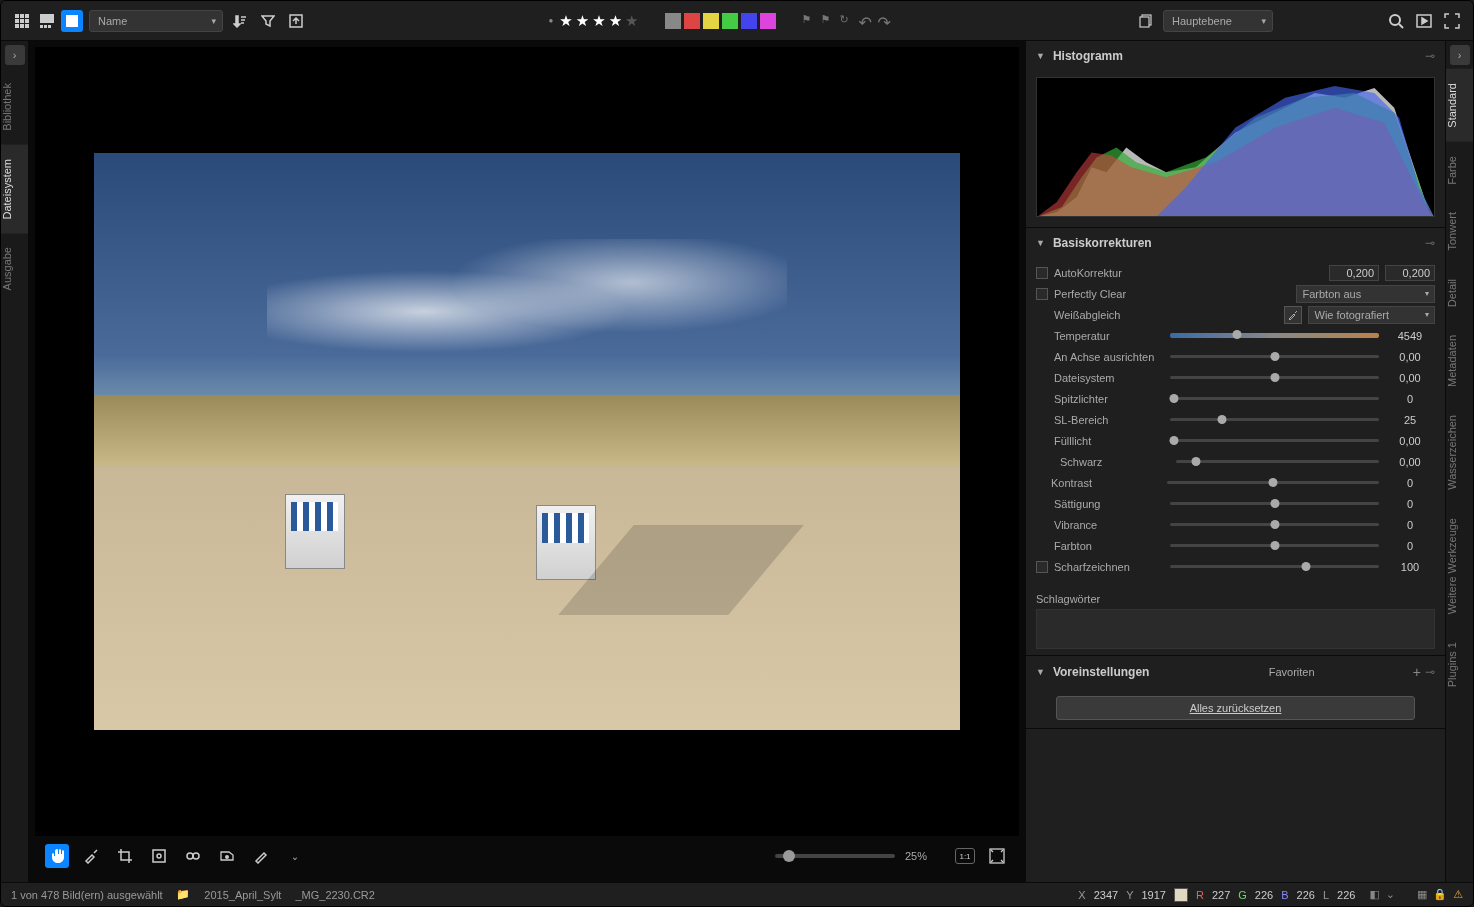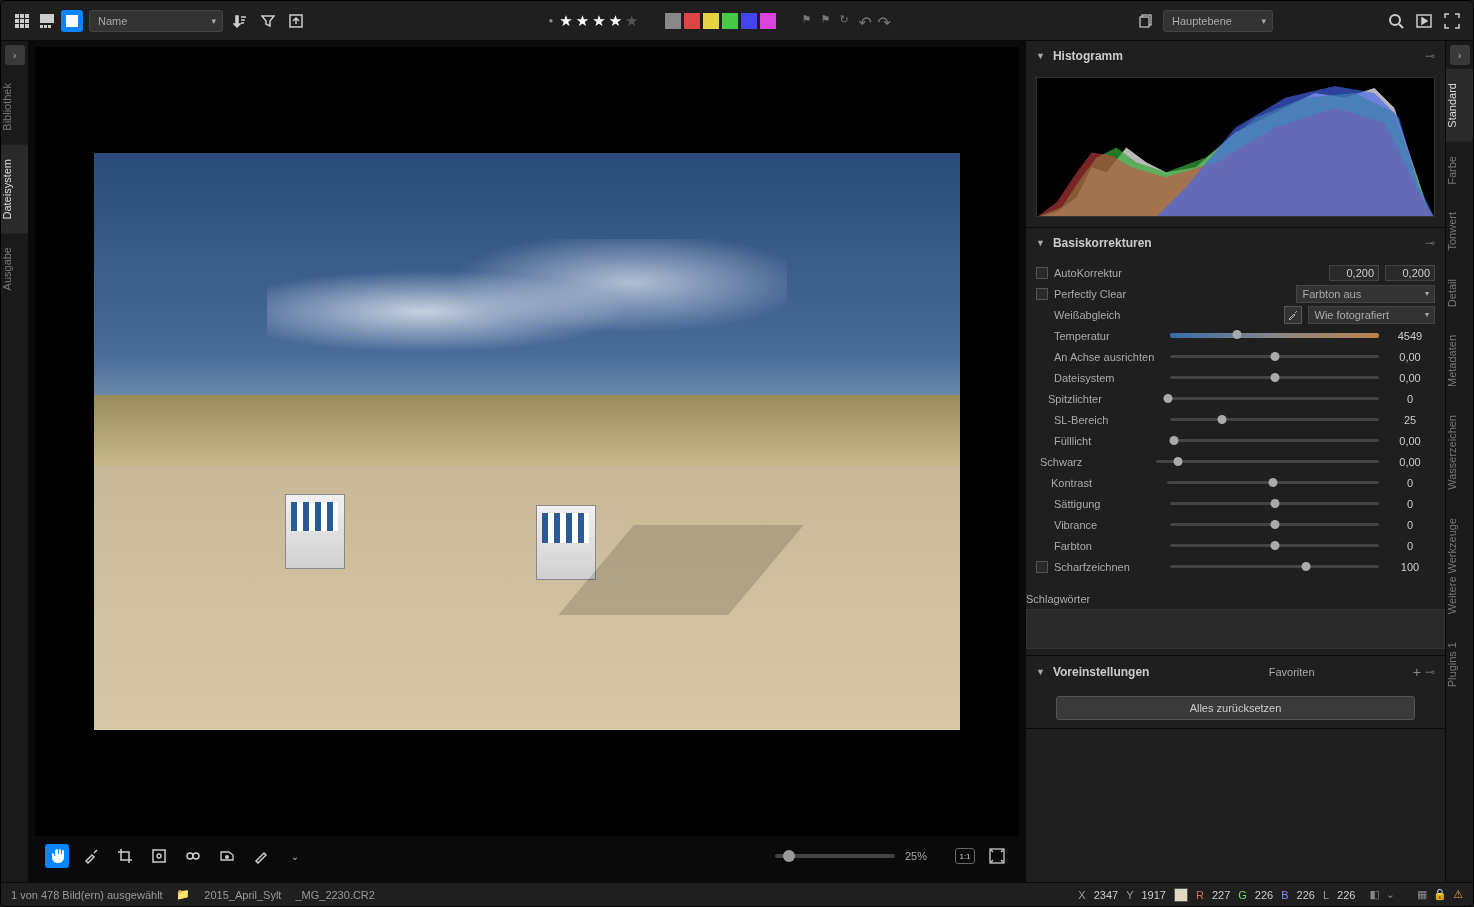--- a/index.html
+++ b/index.html
@@ -54,24 +54,24 @@
 .adjust-row .chk { width: 12px; height: 12px; border: 1px solid #555; background: #2a2a2a; cursor: pointer; flex-shrink: 0; }
 .adjust-row .lbl { width: 110px; color: #aaa; font-size: 11px; }
 .adjust-row.disabled .lbl { color: #555; }
 .adjust-row .slider-track { flex: 1; height: 3px; background: #444; position: relative; border-radius: 2px; }
 .adjust-row .slider-handle { position: absolute; top: -3px; width: 9px; height: 9px; background: #aaa; border-radius: 50%; transform: translateX(-50%); }
 .adjust-row .val { width: 50px; text-align: center; color: #ccc; font-size: 11px; }
 .adjust-row .dd { flex: 1; background: #333; height: 18px; border: 1px solid #444; display: flex; align-items: center; padding: 0 12px 0 6px; position: relative; font-size: 11px; }
 .adjust-row .dd::after { content: '▾'; position: absolute; right: 5px; font-size: 8px; }
 .adjust-row .numbox { width: 50px; background: #2a2a2a; border: 1px solid #444; text-align: right; padding: 1px 4px; color: #ccc; font-size: 11px; }
 .temp-gradient { background: linear-gradient(90deg, #3a6aaa, #888, #b8824a) !important; height: 5px !important; }
-.keywords { padding: 6px 0; }
+.keywords { padding: 6px 10px; }
 .keywords .lbl { color: #aaa; font-size: 11px; margin-bottom: 4px; }
 .keywords .box { height: 40px; background: #2a2a2a; border: 1px solid #333; }
-.reset-btn { margin: 8px 30px; background: #3a3a3a; border: 1px solid #555; text-align: center; padding: 5px; color: #ccc; cursor: pointer; border-radius: 3px; font-size: 11px; }
+.reset-btn { margin: 8px 30px; background: #3a3a3a; border: 1px solid #555; text-align: center; padding: 5px; color: #ccc; cursor: pointer; border-radius: 3px; font-size: 11px; text-decoration: underline; }
 .statusbar { height: 24px; background: #1f1f1f; border-top: 1px solid #0a0a0a; display: flex; align-items: center; padding: 0 10px; gap: 14px; font-size: 11px; color: #999; }
 .folder-icon { color: #d4a54a; }
 .rgb-row { display: flex; gap: 8px; align-items: center; }
 .rgb-row span.lval { color: #ccc; }
 .color-sample { width: 14px; height: 14px; background: #e0d8c0; border: 1px solid #555; }
 .right-icons { display: flex; gap: 6px; margin-left: auto; }
 svg { display: block; }
 .plus { color: #888; font-size: 14px; cursor: pointer; margin: 0 4px; }
 </style>
 </head>
@@ -321,42 +321,42 @@
                 <span class="val">0,00</span>
               </div>
               <div class="adjust-row">
                 <span class="lbl" style="margin-left:18px">Dateisystem</span>
                 <div class="slider-track">
                   <div class="slider-handle" style="left:50%"></div>
                 </div>
                 <span class="val">0,00</span>
               </div>
               <div class="adjust-row">
-                <span class="lbl" style="margin-left:12px">Spitzlichter</span>
+                <span class="lbl" style="margin-left:18px">Spitzlichter</span>
                 <div class="slider-track">
                   <div class="slider-handle" style="left:2%"></div>
                 </div>
                 <span class="val">0</span>
               </div>
               <div class="adjust-row">
                 <span class="lbl" style="margin-left:18px">SL-Bereich</span>
                 <div class="slider-track">
                   <div class="slider-handle" style="left:25%"></div>
                 </div>
                 <span class="val">25</span>
               </div>
               <div class="adjust-row">
                 <span class="lbl" style="margin-left:18px">Fülllicht</span>
                 <div class="slider-track">
                   <div class="slider-handle" style="left:2%"></div>
                 </div>
                 <span class="val">0,00</span>
               </div>
               <div class="adjust-row">
-                <span class="lbl" style="margin-left:4px">Schwarz</span>
+                <span class="lbl" style="margin-left:24px">Schwarz</span>
                 <div class="slider-track">
                   <div class="slider-handle" style="left:10%"></div>
                 </div>
                 <span class="val">0,00</span>
               </div>
               <div class="adjust-row">
                 <span class="lbl" style="margin-left:15px">Kontrast</span>
                 <div class="slider-track">
                   <div class="slider-handle" style="left:50%"></div>
                 </div>

